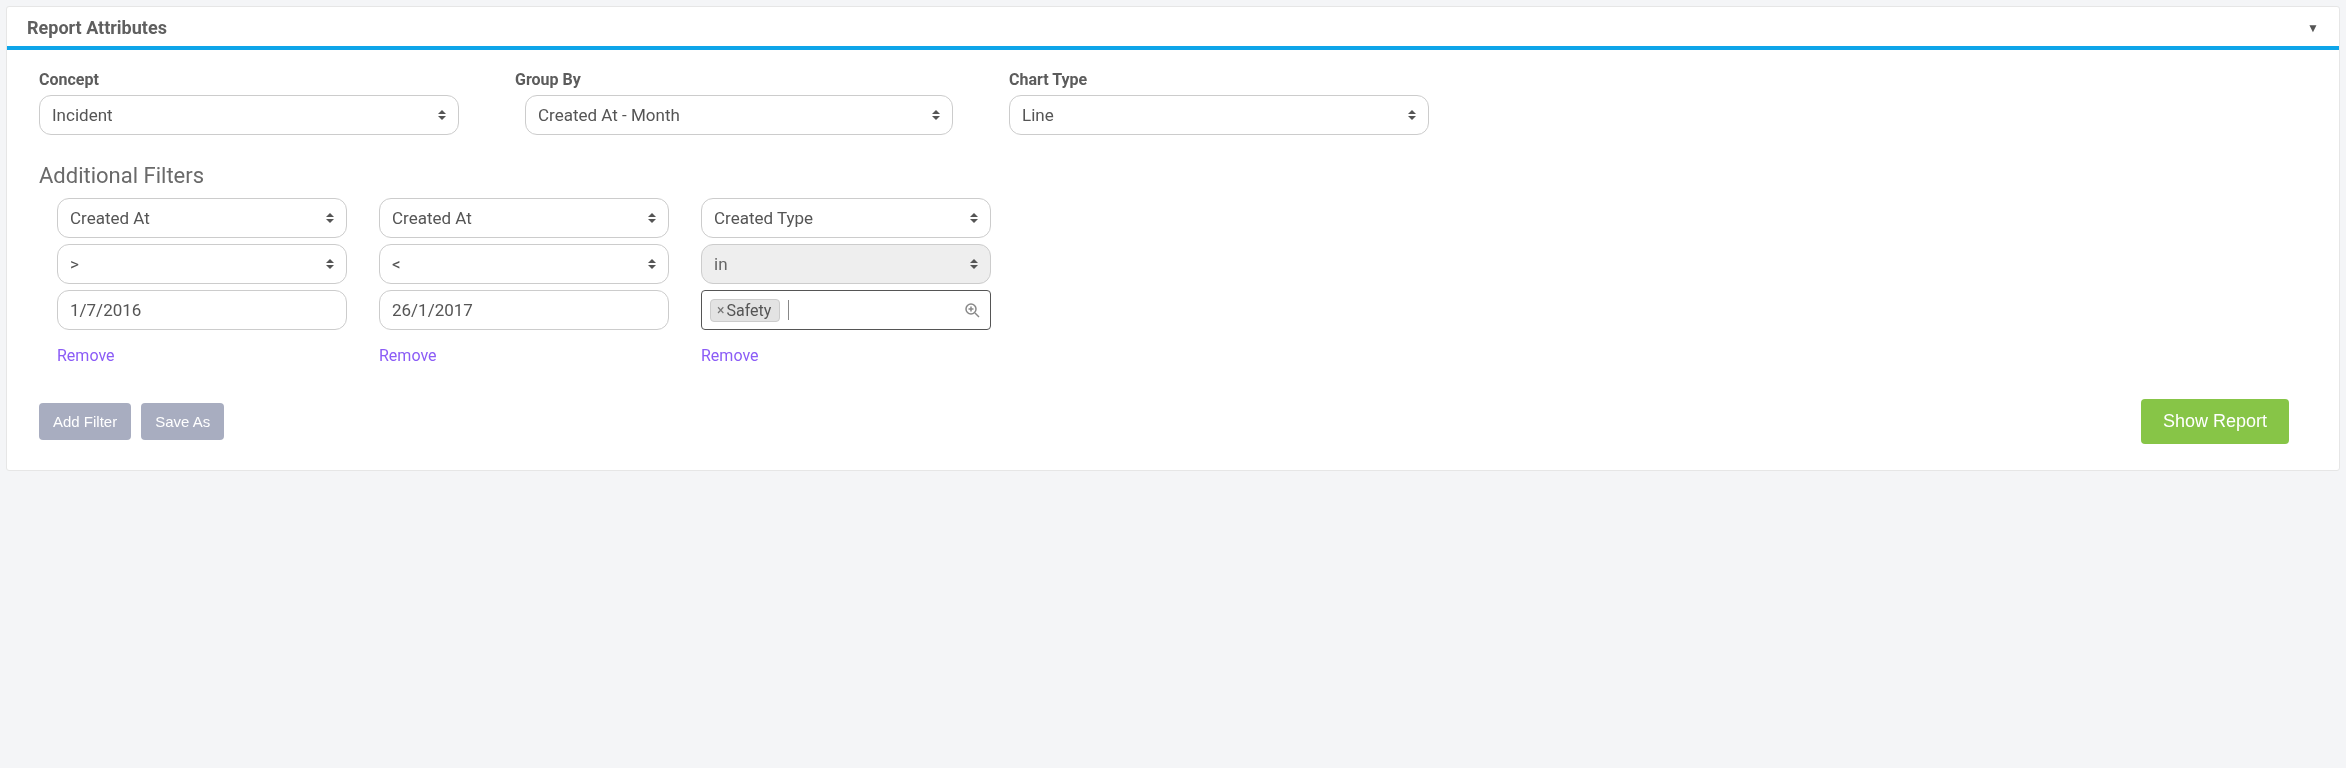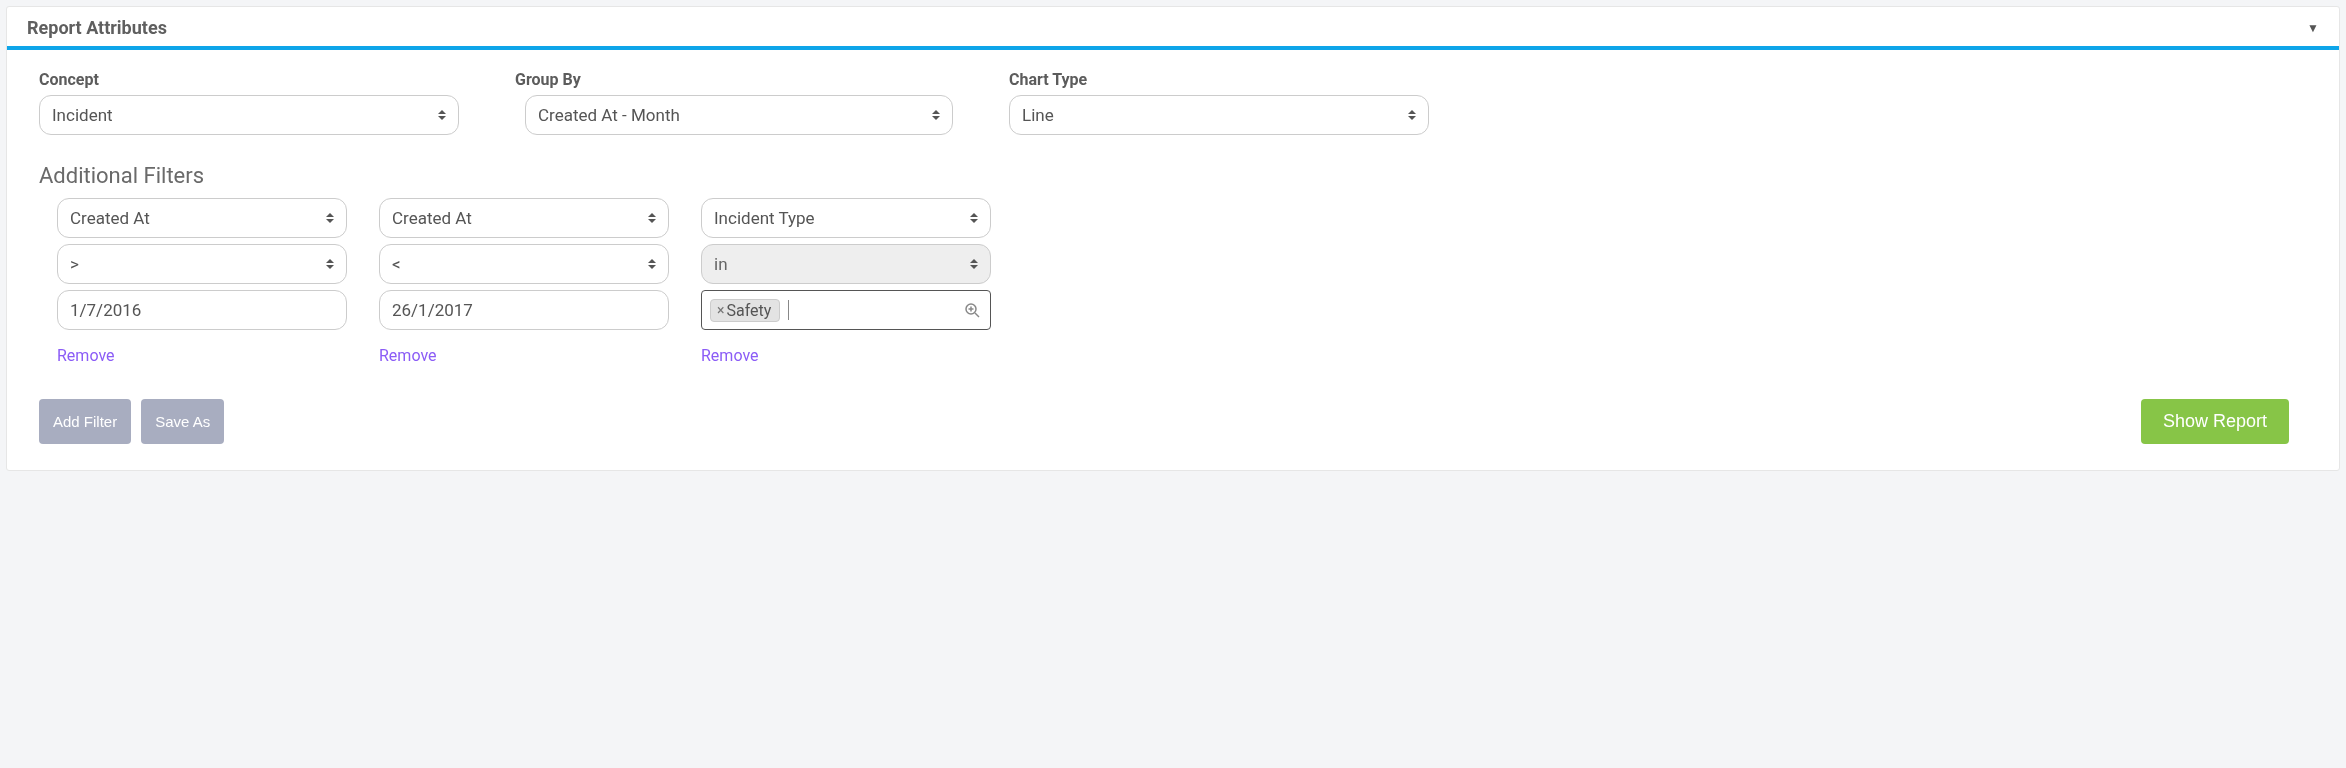--- a/index.html
+++ b/index.html
@@ -151,20 +151,21 @@
   }
   .remove-link {
     font-size: 16px;
     color: #8b5cf6;
     cursor: pointer;
     margin-top: 10px;
     display: inline-block;
   }
   .footer-row {
     display: flex;
+    align-items: center;
     justify-content: space-between;
     margin-top: 34px;
     padding: 0 18px 0 0;
   }
   .btns-left { display: flex; gap: 10px; }
   .btn {
     border: none;
     border-radius: 4px;
     padding: 10px 14px;
     font-size: 15px;
@@ -242,21 +243,21 @@
           <span class="sel-arrow"></span>
         </div>
         <div class="faux-input">
           <span>26/1/2017</span>
         </div>
         <span class="remove-link">Remove</span>
       </div>
 
       <div class="filter-col">
         <div class="faux-select">
-          <span>Incident Type</span>
+          <span>Created Type</span>
           <span class="sel-arrow"></span>
         </div>
         <div class="faux-select disabled">
           <span>in</span>
           <span class="sel-arrow"></span>
         </div>
         <div class="tag-input">
           <span class="tag">
             <span class="x">×</span>
             <span>Safety</span>

